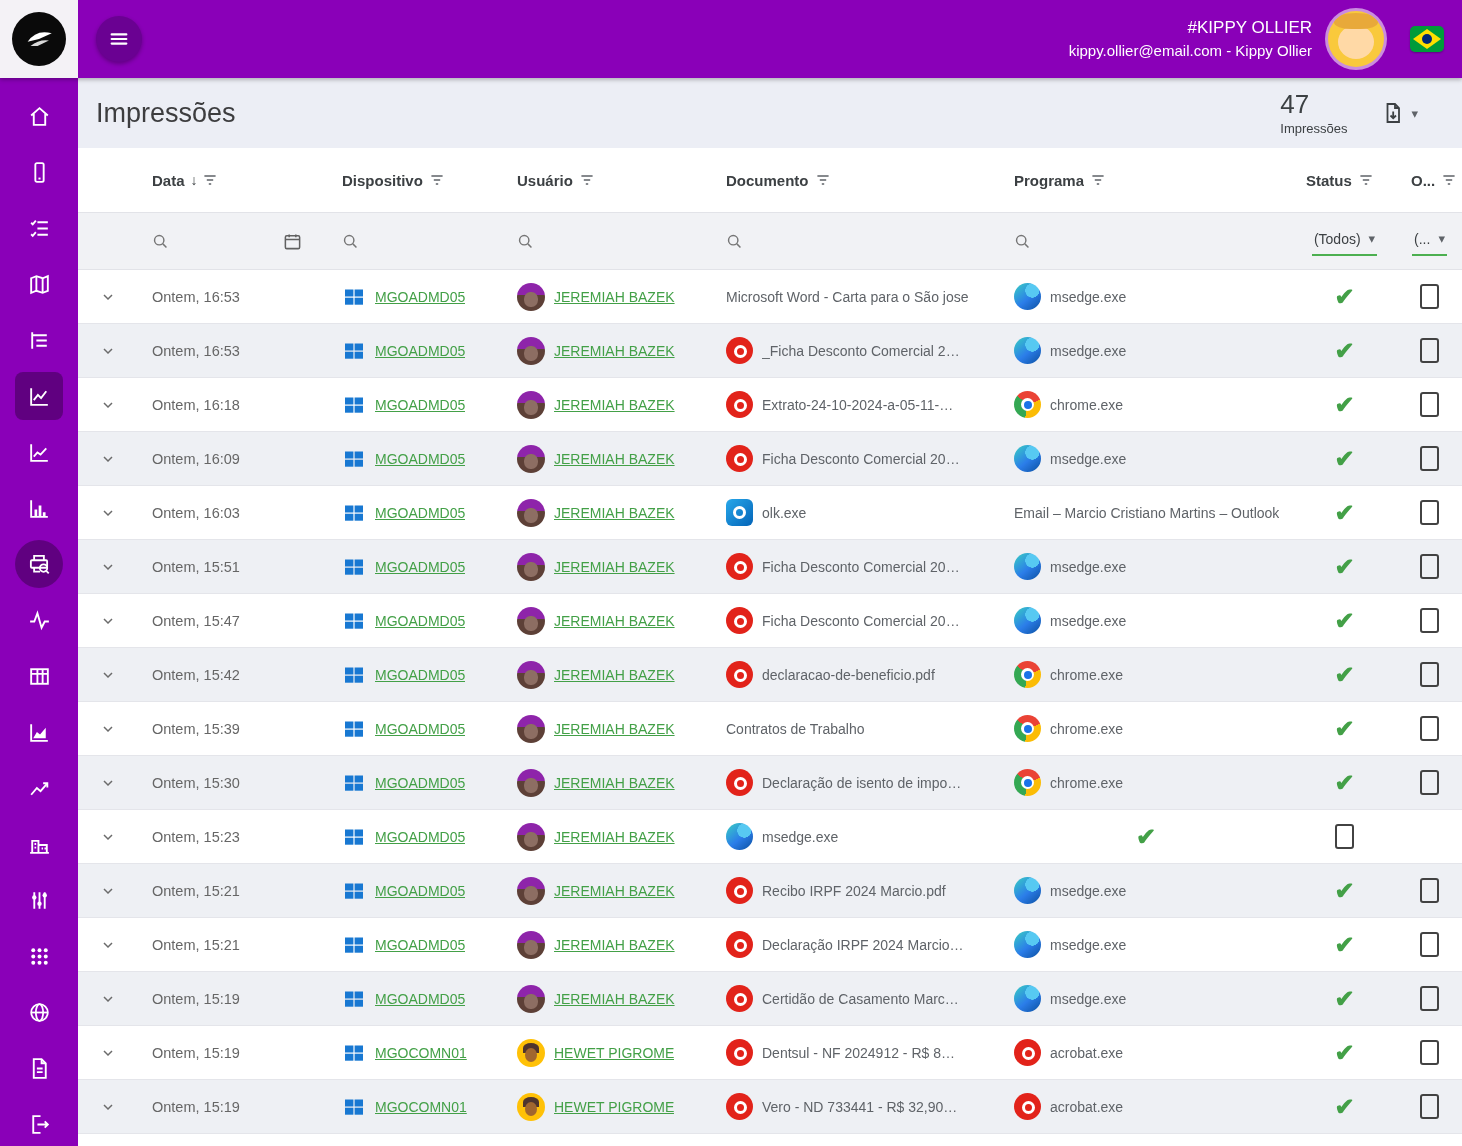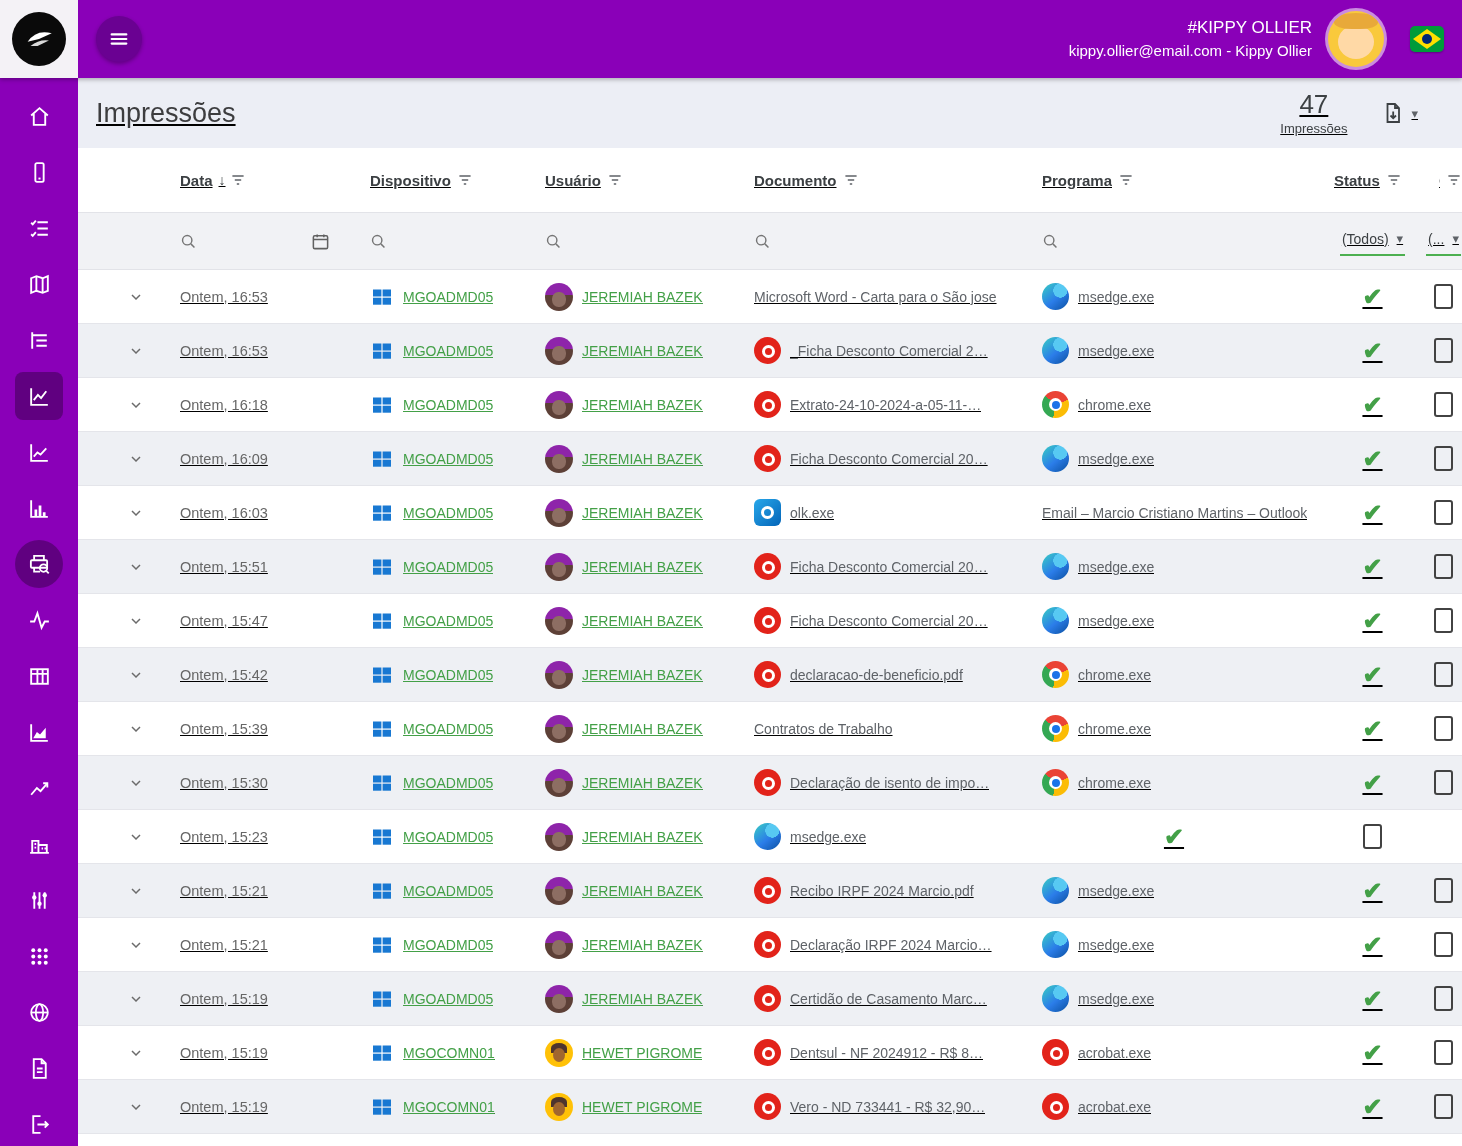--- a/index.html
+++ b/index.html
@@ -30,33 +30,33 @@
   .sidebar{position:absolute;top:78px;left:0;width:78px;height:1068px;background:#8A00B8;z-index:10;
     display:flex;flex-direction:column;align-items:center;padding-top:14px;box-sizing:border-box;overflow:hidden;}
   .sb-item{width:48px;height:48px;margin-bottom:8px;display:flex;align-items:center;justify-content:center;
     flex:none;cursor:pointer;border-radius:8px;}
   .sb-item.tile{background:rgba(0,0,0,.30);}
   .sb-item.bubble{background:rgba(0,0,0,.30);border-radius:50%;}
   .sb-item svg{display:block;}
   .sb-bottom{margin-top:auto;margin-bottom:6px;}
 
   
-  .main{position:absolute;top:78px;left:78px;width:1384px;height:1068px;background:#d946ef;overflow:hidden;text-decoration:underline;}
+  .main{position:absolute;top:78px;left:78px;width:1384px;height:1068px;background:#d946ef;overflow:hidden;}
   .pagehead{height:70px;background:#eceef5;display:flex;align-items:center;padding:0 18px;box-sizing:border-box;}
   .pagetitle{font-size:27px;color:#3d3d3f;margin-right:14px;}
   .pagehint{font-size:13px;color:#6d6d72;margin-top:8px;}
   .headspacer{flex:1;}
-  .countblock{text-align:center;color:#3c4043;margin-right:34px;line-height:1.1;}
+  .countblock{color:#3c4043;margin-right:34px;line-height:1.1;}
   .countblock .n{font-size:26px;}
   .countblock .l{font-size:13px;margin-top:3px;}
   .export{display:flex;align-items:center;gap:6px;margin-right:26px;cursor:pointer;}
   .caret{color:#5f6368;font-size:13px;}
 
   
-  .grid{display:grid;grid-template-columns:60px 190px 175px 209px 288px 292px 105px 1fr;align-items:center;padding-left:28px;}
+  .grid{display:grid;grid-template-columns:60px 190px 175px 209px 288px 292px 105px 1fr;align-items:center;}
   .cell{padding-left:14px;box-sizing:border-box;display:flex;align-items:center;min-width:0;}
   .c-center{justify-content:center;padding-left:0;}
 
   .thead{height:64px;background:#fff;border-bottom:1px solid #e2e3e8;}
   .thead .hlabel{font-size:15px;font-weight:700;color:#3c4043;margin-right:6px;white-space:nowrap;
     overflow:hidden;text-overflow:ellipsis;}
   .sort{color:#3c4043;font-size:14px;margin-right:4px;}
   .funnel{flex:none;}
 
   .filters{height:56px;background:#f1f2f5;border-bottom:1px solid #e2e3e8;}

